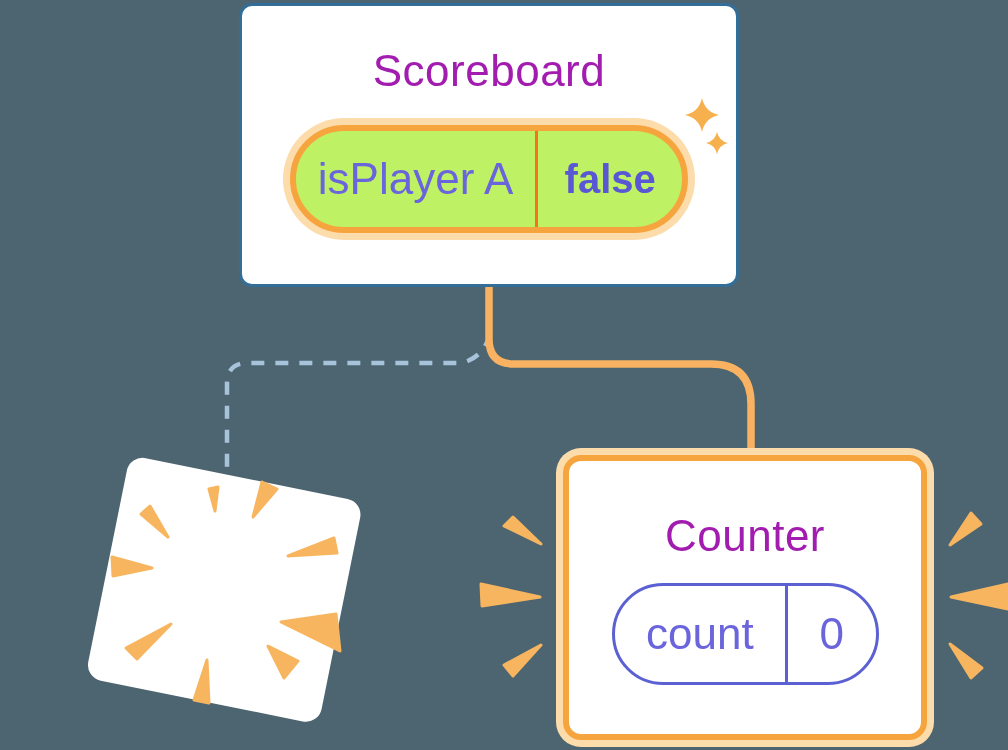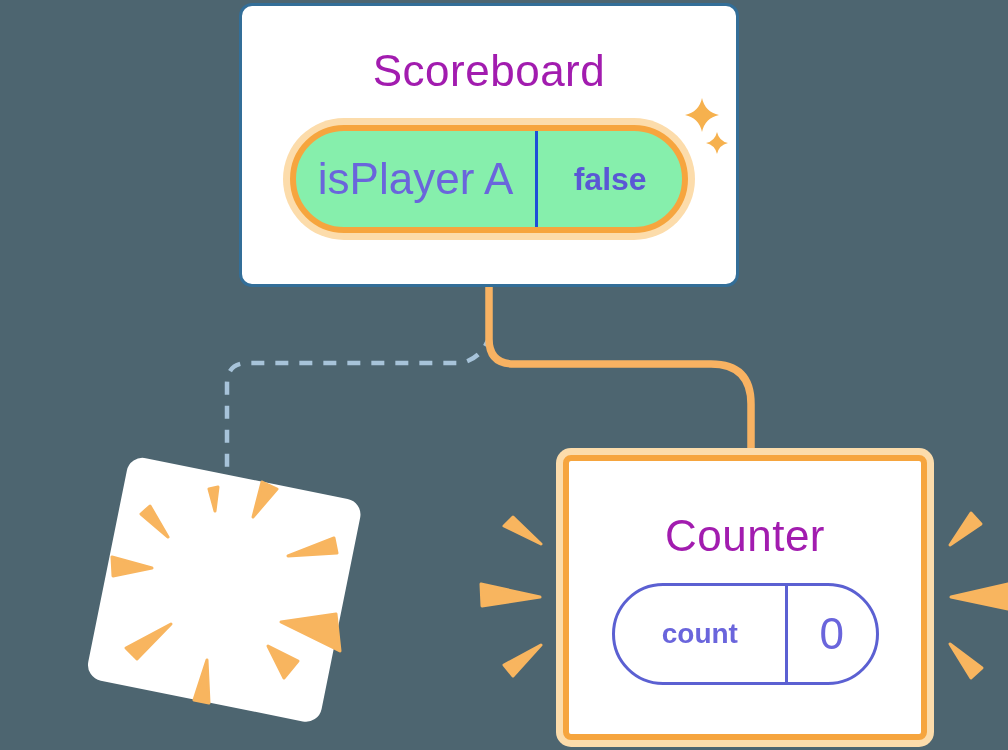--- a/index.html
+++ b/index.html
@@ -43,72 +43,72 @@
     letter-spacing: 0.5px;
   }
   .scoreboard-box .component-title { top: 40px; }
 
   
   .state-pill-highlight {
     position: absolute;
     left: 48px; top: 119px;
     width: 398px; height: 108px;
     box-sizing: border-box;
-    background: #86efac;
+    background: #bef264;
     border: 6px solid #f6a53e;
     box-shadow: 0 0 0 7px #fcdcab;
     border-radius: 999px;
     display: flex;
     overflow: hidden;
   }
   .state-pill-highlight .seg-name {
     flex: 0 0 62%;
     display: flex; align-items: center; justify-content: center;
     font-size: 44px;
     font-weight: 500;
     color: #6a65dc;
   }
   .state-pill-highlight .seg-value {
     flex: 1 1 auto;
-    border-left: 3px solid #1d4ed8;
+    border-left: 3px solid #f97316;
     display: flex; align-items: center; justify-content: center;
-    font-size: 32px;
+    font-size: 40px;
     font-weight: 700;
     color: #5a57d5;
   }
 
   
   .counter-box {
     position: absolute;
     left: 563px; top: 455px;
     width: 364px; height: 285px;
     box-sizing: border-box;
     background: #ffffff;
     border: 6px solid #f6a53e;
     box-shadow: 0 0 0 7px #fcdcab;
-    border-radius: 8px;
+    border-radius: 18px;
   }
   .counter-box .component-title { top: 50px; }
 
   .state-pill-plain {
     position: absolute;
     left: 43px; top: 122px;
     width: 267px; height: 102px;
     box-sizing: border-box;
     background: #ffffff;
     border: 3px solid #5b60d2;
     border-radius: 999px;
     display: flex;
     overflow: hidden;
   }
   .state-pill-plain .seg-name {
     flex: 0 0 65%;
     display: flex; align-items: center; justify-content: center;
-    font-size: 28px;
-    font-weight: 700;
+    font-size: 44px;
+    font-weight: 400;
     color: #6a65dc;
   }
   .state-pill-plain .seg-value {
     flex: 1 1 auto;
     border-left: 3px solid #5b60d2;
     display: flex; align-items: center; justify-content: center;
     font-size: 44px;
     font-weight: 400;
     color: #6a65dc;
   }

